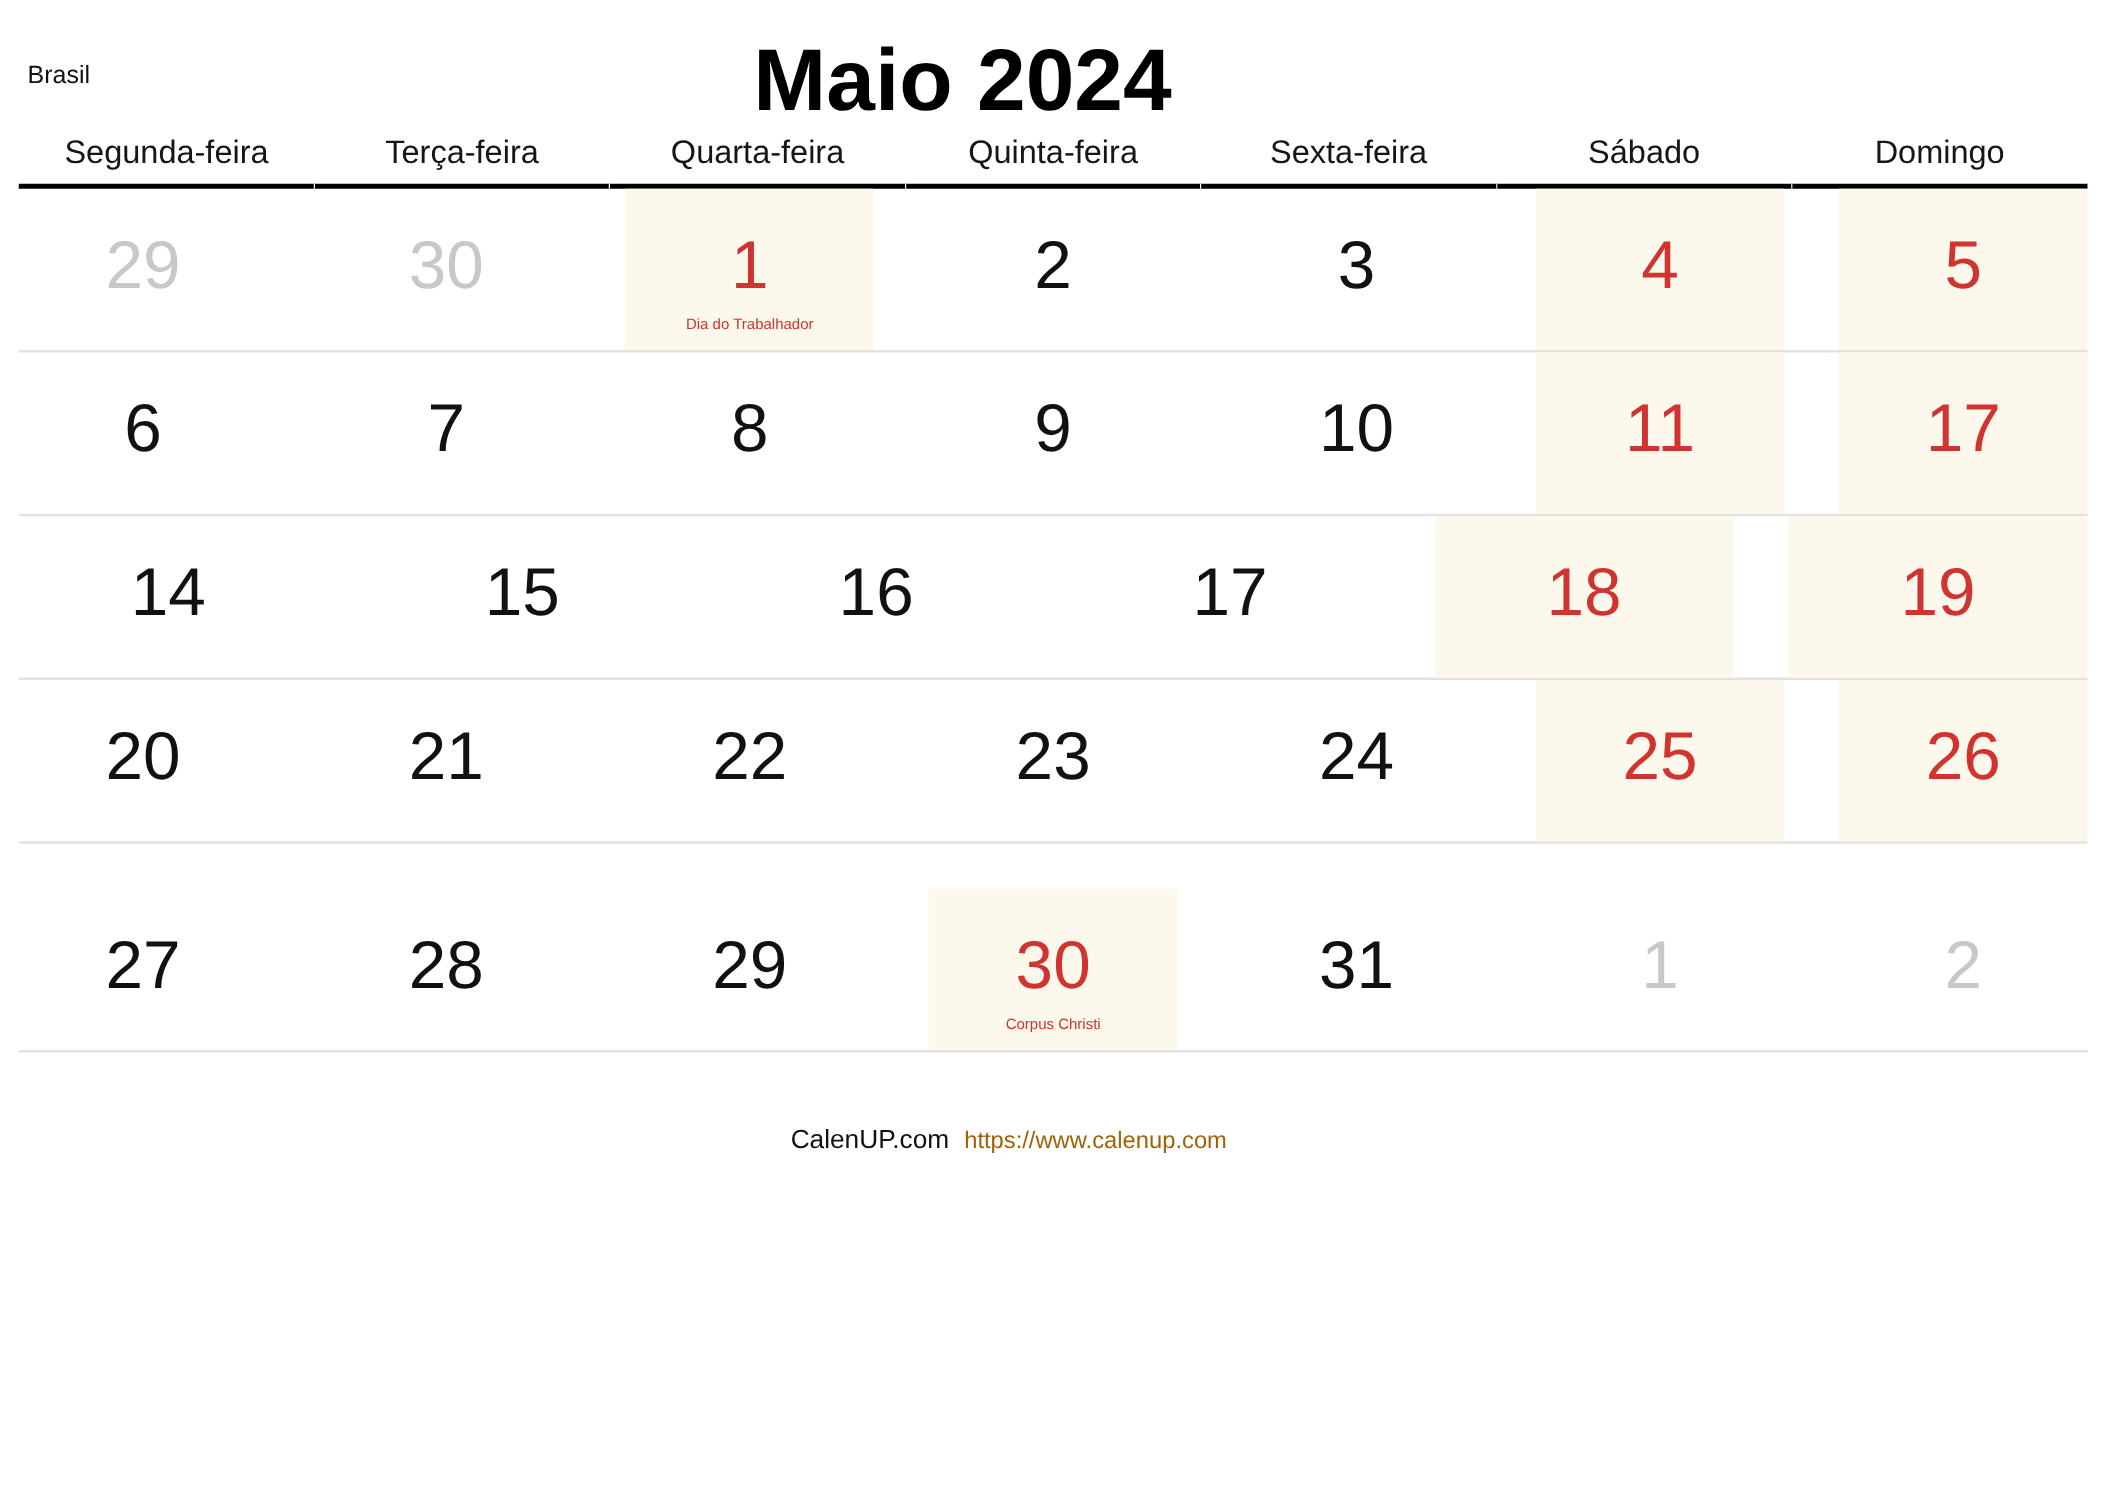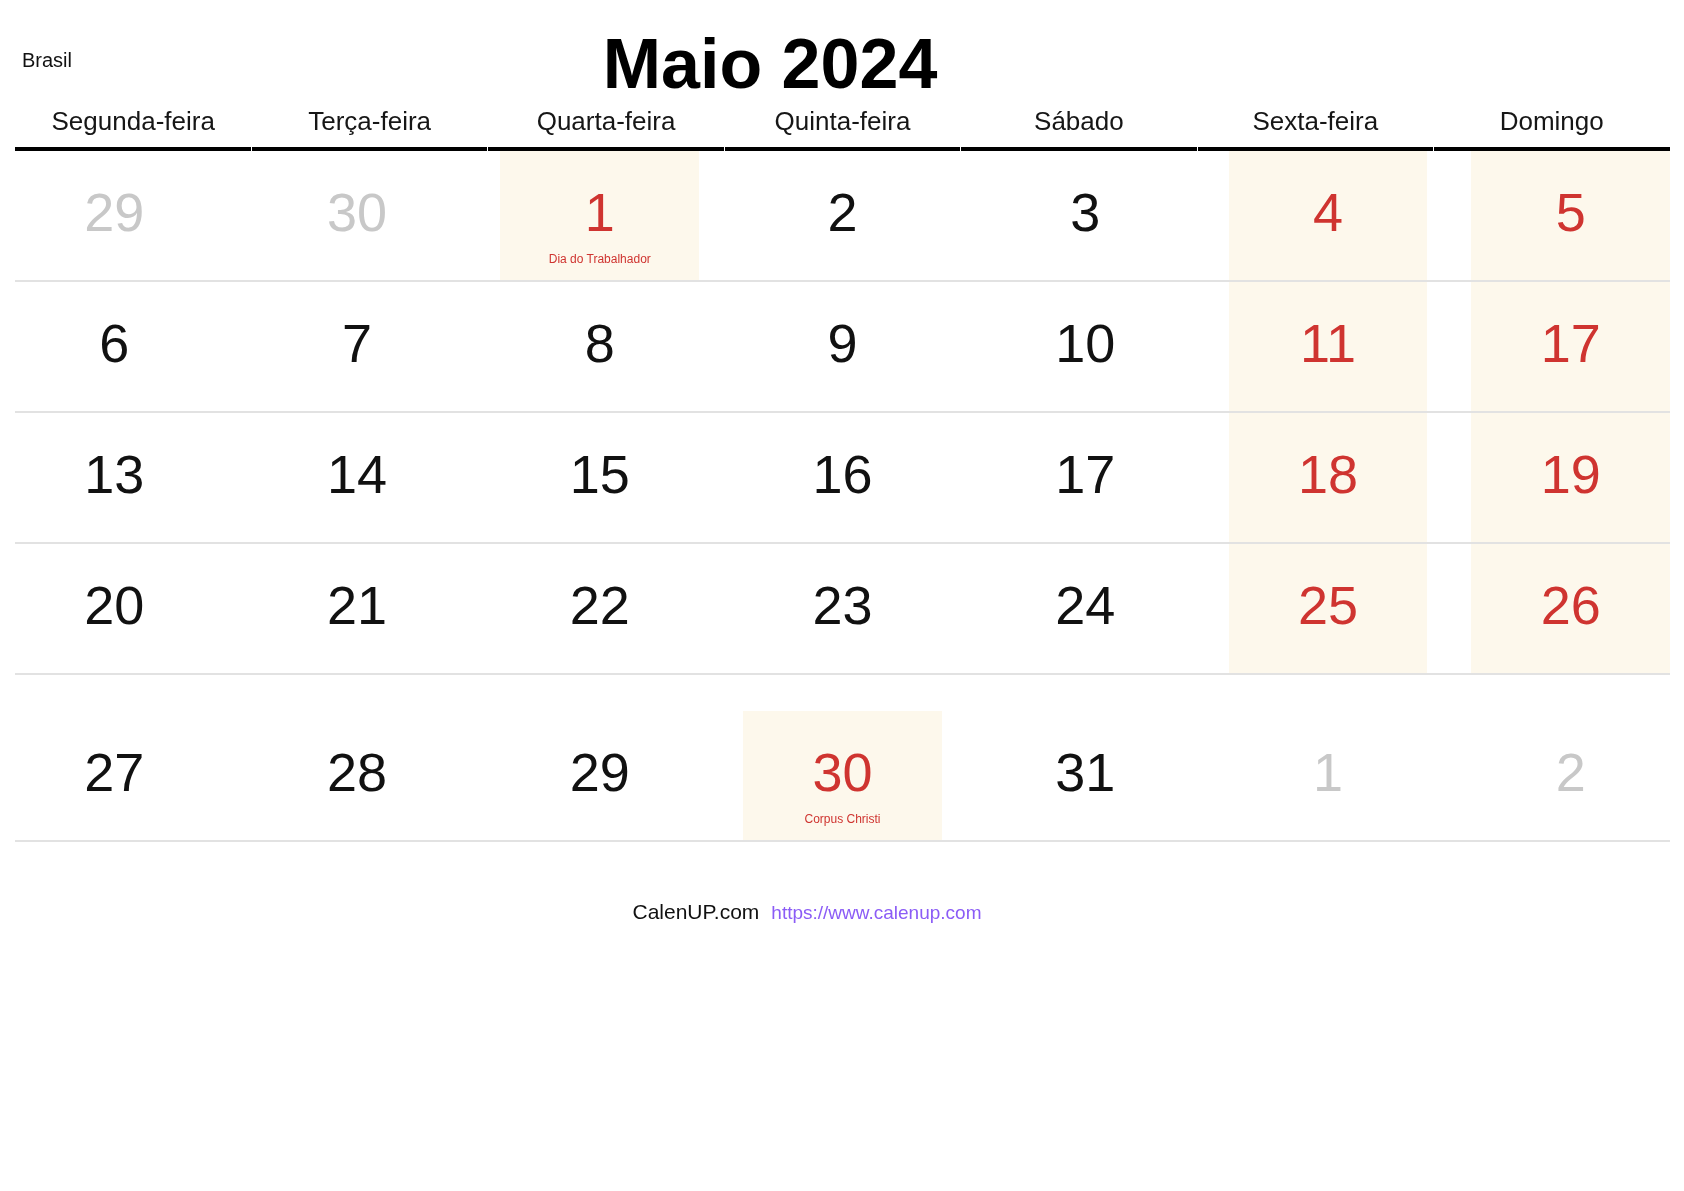--- a/index.html
+++ b/index.html
@@ -152,21 +152,21 @@
     white-space: nowrap;
   }
   .footer .brand {
     font-size: 21px;
     line-height: 24px;
     color: #111111;
   }
   .footer .url {
     font-size: 19px;
     line-height: 24px;
-    color: #8b5cf6;
+    color: #a16207;
     margin-left: 12px;
     text-decoration: none;
   }
 </style>
 </head>
 <body>
 
 <div class="page">
 
   <div class="topbar">
@@ -174,22 +174,22 @@
     <div class="month-title">Maio 2024</div>
   </div>
 
   <div class="calendar">
 
     <div class="weekdays">
         <div class="weekday">Segunda-feira</div>
         <div class="weekday">Terça-feira</div>
         <div class="weekday">Quarta-feira</div>
         <div class="weekday">Quinta-feira</div>
+        <div class="weekday">Sexta-feira</div>
         <div class="weekday">Sábado</div>
-        <div class="weekday">Sexta-feira</div>
         <div class="weekday">Domingo</div>
       </div>
 
     <div class="headrule">
         <div class="seg"></div>
         <div class="seg"></div>
         <div class="seg"></div>
         <div class="seg"></div>
         <div class="seg"></div>
         <div class="seg"></div>
@@ -239,23 +239,20 @@
           </div>
           <div class="day weekend shaded">
             <div class="daynum">11</div>
           </div>
           <div class="day weekend shaded">
             <div class="daynum">17</div>
           </div>
         </div>
         <div class="week">
           <div class="day normal">
-            <div class="daynum">13</div>
-          </div>
-          <div class="day normal">
             <div class="daynum">14</div>
           </div>
           <div class="day normal">
             <div class="daynum">15</div>
           </div>
           <div class="day normal">
             <div class="daynum">16</div>
           </div>
           <div class="day normal">
             <div class="daynum">17</div>

